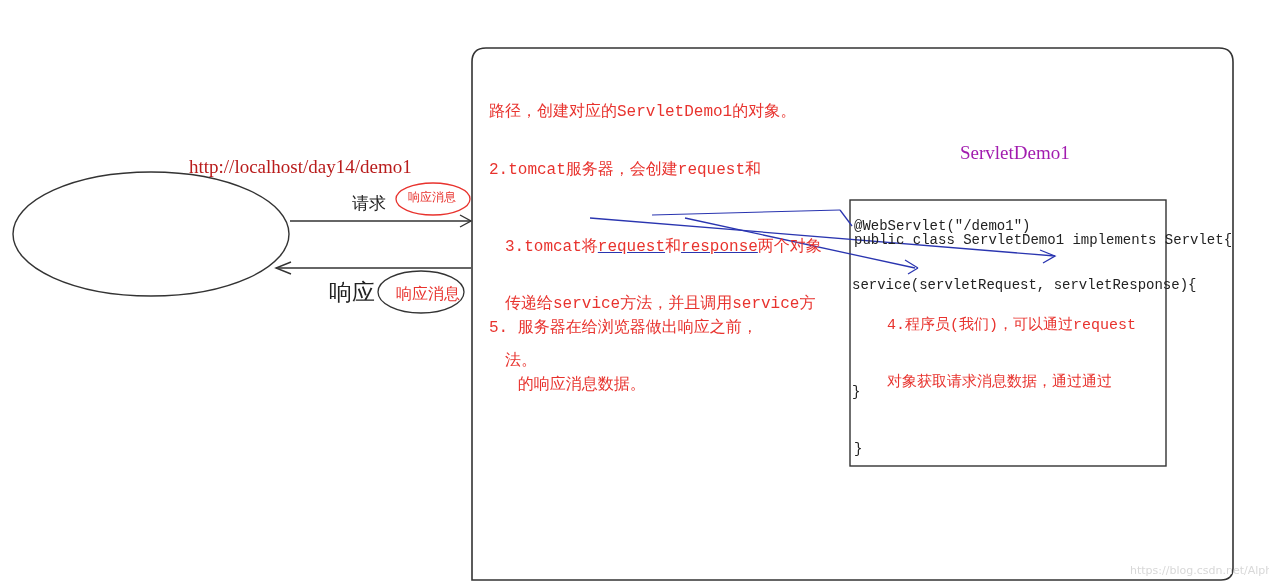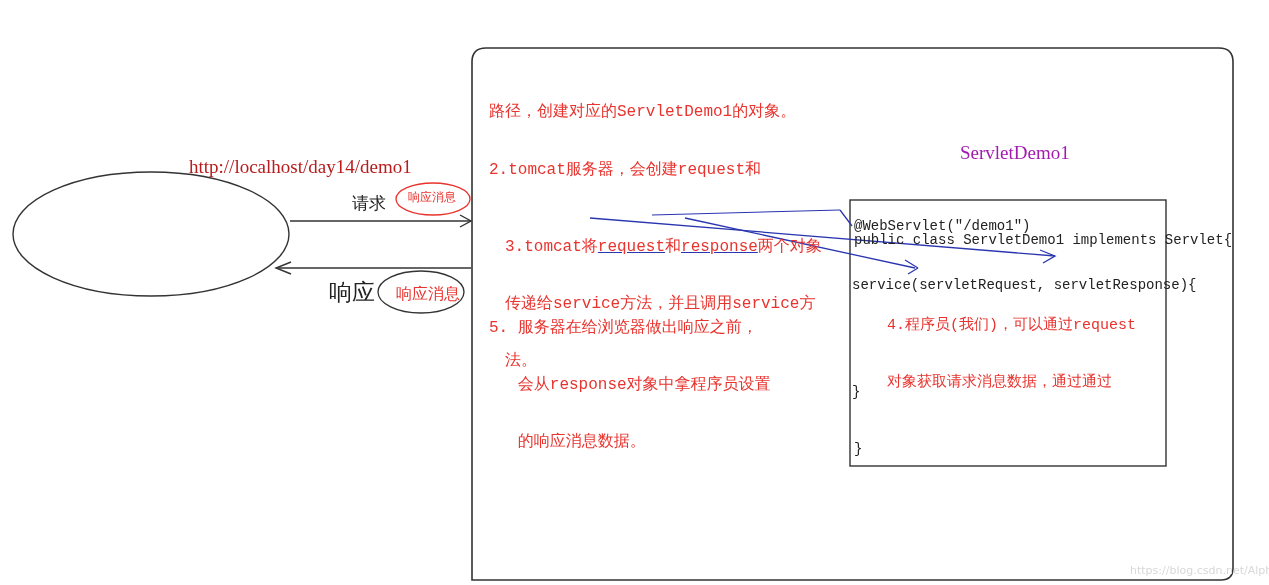--- a/index.html
+++ b/index.html
@@ -56,21 +56,20 @@
 <div class="abs mono red note" style="left:489px;top:123px;">
   <div>2.tomcat服务器，会创建request和</div>
 </div>
 <div class="abs mono red note" style="left:489px;top:200px;margin-left:16px;">
   <div><span>3.tomcat将</span><span class="u">request</span><span>和</span><span class="u">response</span><span>两个对象</span></div>
   <div>传递给service方法，并且调用service方</div>
   <div>法。</div>
 </div>
 <div class="abs mono red note" style="left:489px;top:281px;">
   <div>5. 服务器在给浏览器做出响应之前，</div>
-  <div>   会从response对象中拿程序员设置</div>
   <div>   的响应消息数据。</div>
 </div>
 
 <div class="abs serif" style="left:948px;top:142px;font-size:19px;color:#a21caf;margin-left:12px;">ServletDemo1</div>
 
 <div class="abs mono code" style="left:854px;top:218px;">@WebServlet("/demo1")</div>
 <div class="abs mono code" style="left:854px;top:232px;">public class ServletDemo1 implements Servlet{</div>
 <div class="abs mono code" style="left:852px;top:257px;margin-top:20px;">service(servletRequest, servletResponse){</div>
 <div class="abs mono red note" style="left:859px;top:278px;font-size:15px;line-height:19px;margin-left:28px;">
   <div>4.程序员(我们)，可以通过request</div>

